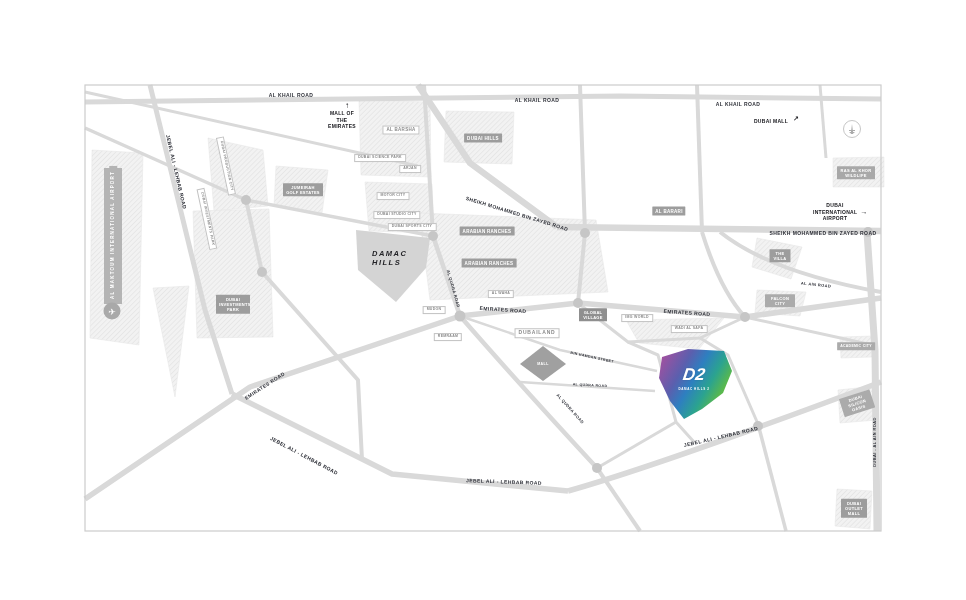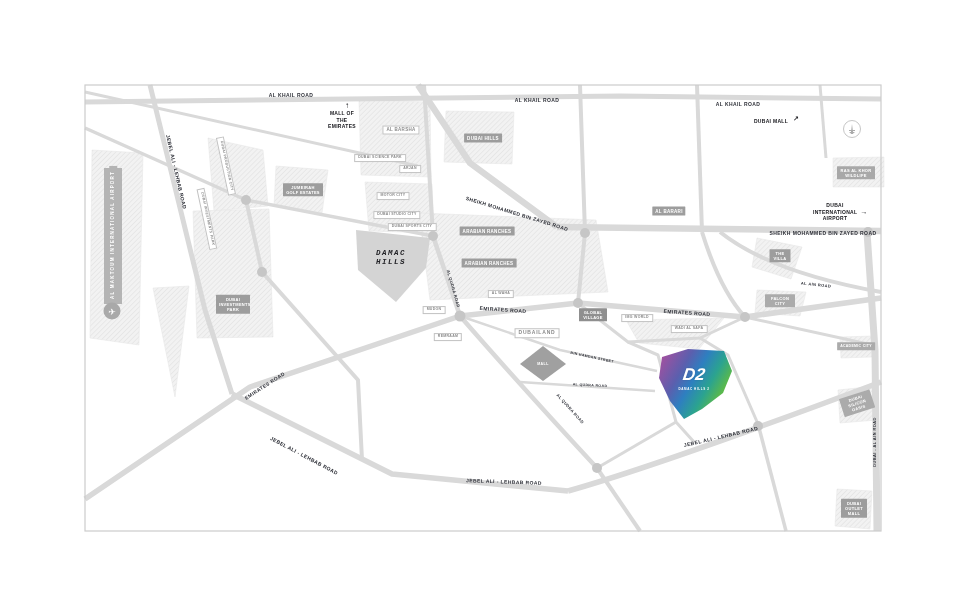--- a/index.html
+++ b/index.html
@@ -19,21 +19,21 @@
   .out-lbl{position:absolute;background:#ffffff;border:.5px solid #c2c2c2;color:#8a8a8a;
            font-size:4.5px;font-weight:700;letter-spacing:.3px;white-space:nowrap;
            padding:1px 3px;line-height:1.1;text-align:center;}
   
   .lm{position:absolute;color:#15151a;font-size:5px;font-weight:800;text-align:center;
       letter-spacing:.3px;line-height:1.3;}
   .arrow{position:absolute;color:#15151a;font-weight:700;line-height:1;}
   .strip-lbl{position:absolute;background:#b4b4b4;color:#fff;font-size:4.5px;font-weight:700;
              letter-spacing:1.2px;white-space:nowrap;padding:1.5px 5px;line-height:1;}
   .damac{position:absolute;color:#232327;font-size:7.5px;font-weight:900;font-style:italic;
-         letter-spacing:1.5px;text-align:center;line-height:1.25;font-family:Liberation Mono, monospace;}
+         letter-spacing:1.5px;line-height:1.25;}
   .d2-logo{position:absolute;color:#ffffff;font-size:17px;font-weight:900;font-style:italic;
            line-height:1;text-shadow:0 0 2px rgba(0,0,0,.15);}
   .d2-sub{position:absolute;color:#ffffff;font-size:3px;font-weight:700;letter-spacing:.6px;
           white-space:nowrap;}
   .mall-txt{position:absolute;color:#fff;font-size:3.5px;font-weight:700;letter-spacing:.5px;}
   .circle-icon{position:absolute;border-radius:50%;display:flex;align-items:center;
                justify-content:center;}
   .f35{font-size:3.5px;} .f4{font-size:4px;}
 </style>
 </head>

